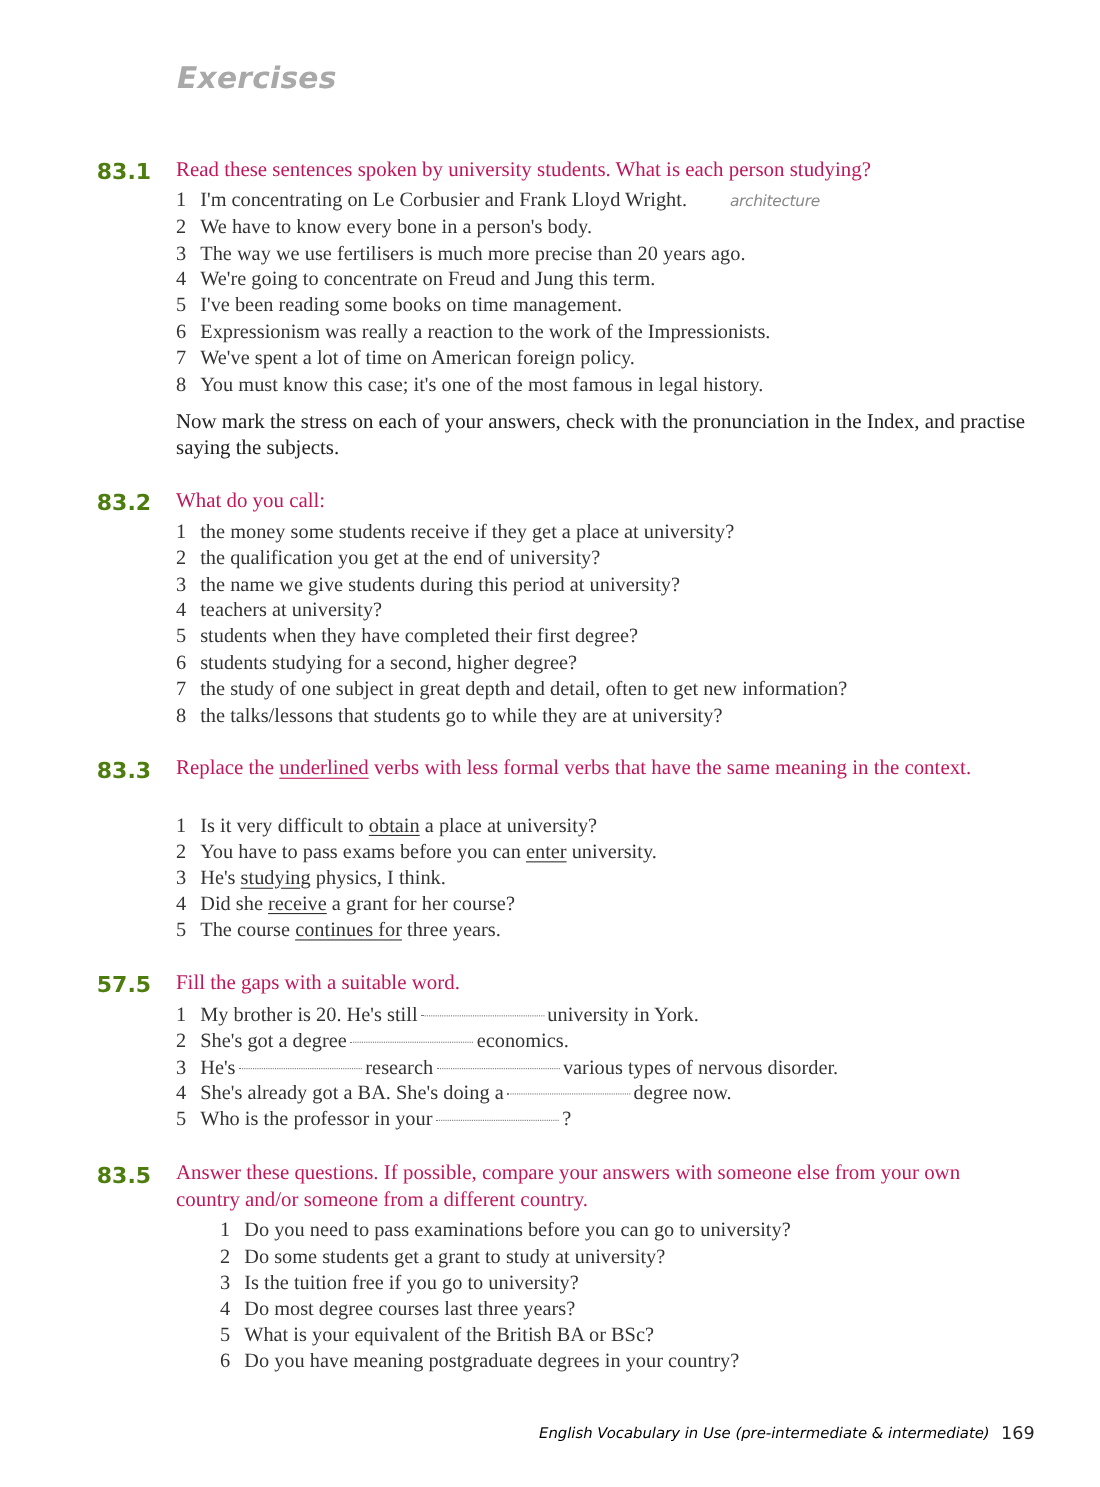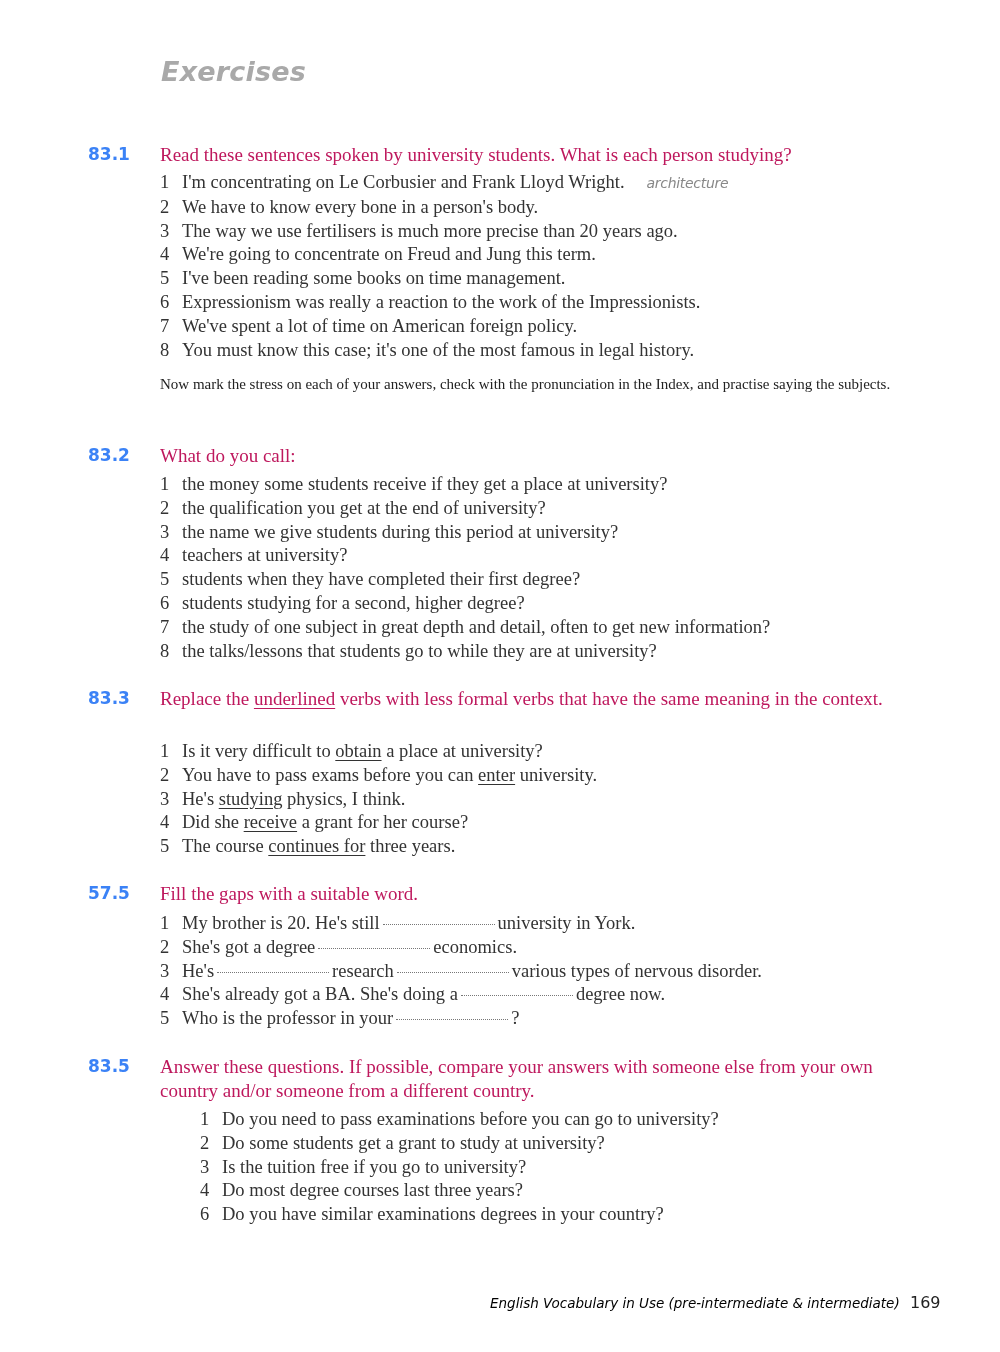--- a/index.html
+++ b/index.html
@@ -2,29 +2,29 @@
 <html><head>
 <meta charset="utf-8">
 <style>
   html, body { margin: 0; padding: 0; background: #ffffff; }
   body { width: 1000px; height: 1352px; position: relative; overflow: hidden;
          font-family: "Liberation Serif", "DejaVu Serif", serif; color: #2a2a2a; }
   .page-title { position: absolute; left: 161px; top: 56px; font-family: "DejaVu Sans", "Liberation Sans", sans-serif;
                 font-style: italic; font-weight: bold; font-size: 27px; color: #a9a9a9; letter-spacing: 0.2px; }
   .exercise { position: absolute; left: 0; width: 1000px; }
   .ex-num { position: absolute; left: 88px; top: 0; font-family: "DejaVu Sans", "Liberation Sans", sans-serif;
-            font-weight: bold; font-size: 17px; color: #3b82f6; }
+            font-weight: bold; font-size: 20px; color: #4d7c0f; }
   .ex-instr { position: absolute; left: 160px; width: 760px; top: -1px; font-size: 19px; line-height: 24px; color: #be185d; }
   .items { position: absolute; left: 160px; width: 760px; list-style: none; margin: 0; padding: 0; }
   .item { font-size: 18.5px; line-height: 23.8px; color: #333; white-space: nowrap; }
   .item .n { display: inline-block; width: 22px; }
   .u { text-decoration: underline; text-underline-offset: 3px; }
   .gap { display: inline-block; width: 112px; border-bottom: 1px dotted #777; height: 1px; vertical-align: 4px; margin: 0 3px; }
-  .handwritten { font-family: "DejaVu Sans", sans-serif; font-style: italic; font-size: 14px; color: #888; margin-left: 22px; letter-spacing: -0.3px; }
-  .followup { position: absolute; left: 160px; width: 780px; font-size: 15px; line-height: 24px; color: #222; }
+  .handwritten { font-family: "DejaVu Sans", sans-serif; font-style: italic; font-size: 14px; color: #888; margin-left: 39px; letter-spacing: -0.3px; }
+  .followup { position: absolute; left: 160px; width: 780px; font-size: 19px; line-height: 24px; color: #222; }
   .footer { position: absolute; left: 490px; top: 1295px; font-family: "DejaVu Sans", "Liberation Sans", sans-serif;
             font-style: italic; font-size: 13.5px; color: #000000; }
   .page-num { position: absolute; left: 910px; top: 1293px; font-family: "DejaVu Sans", "Liberation Sans", sans-serif;
               font-size: 16px; color: #222; }
 </style>
 </head>
 <body>
 
 <div class="page-title">Exercises</div>
 
@@ -84,18 +84,19 @@
 </section>
 
 <section class="exercise" style="top:1056px;">
   <div class="ex-num">83.5</div>
   <div class="ex-instr">Answer these questions. If possible, compare your answers with someone else from your own country and/or someone from a different country.</div>
   <ul class="items" style="top:52px;margin-left:40px;">
     <li class="item"><span class="n">1</span><span>Do you need to pass examinations before you can go to university?</span></li>
     <li class="item"><span class="n">2</span><span>Do some students get a grant to study at university?</span></li>
     <li class="item"><span class="n">3</span><span>Is the tuition free if you go to university?</span></li>
     <li class="item"><span class="n">4</span><span>Do most degree courses last three years?</span></li>
-    <li class="item"><span class="n">6</span><span>Do you have similar examinations degrees in your country?</span></li>
+    <li class="item"><span class="n">5</span><span>What is your equivalent of the British BA or BSc?</span></li>
+    <li class="item"><span class="n">6</span><span>Do you have meaning postgraduate degrees in your country?</span></li>
   </ul>
 </section>
 
 <div class="footer">English Vocabulary in Use (pre-intermediate &amp; intermediate)</div>
 <div class="page-num">169</div>
 
 </body></html>

